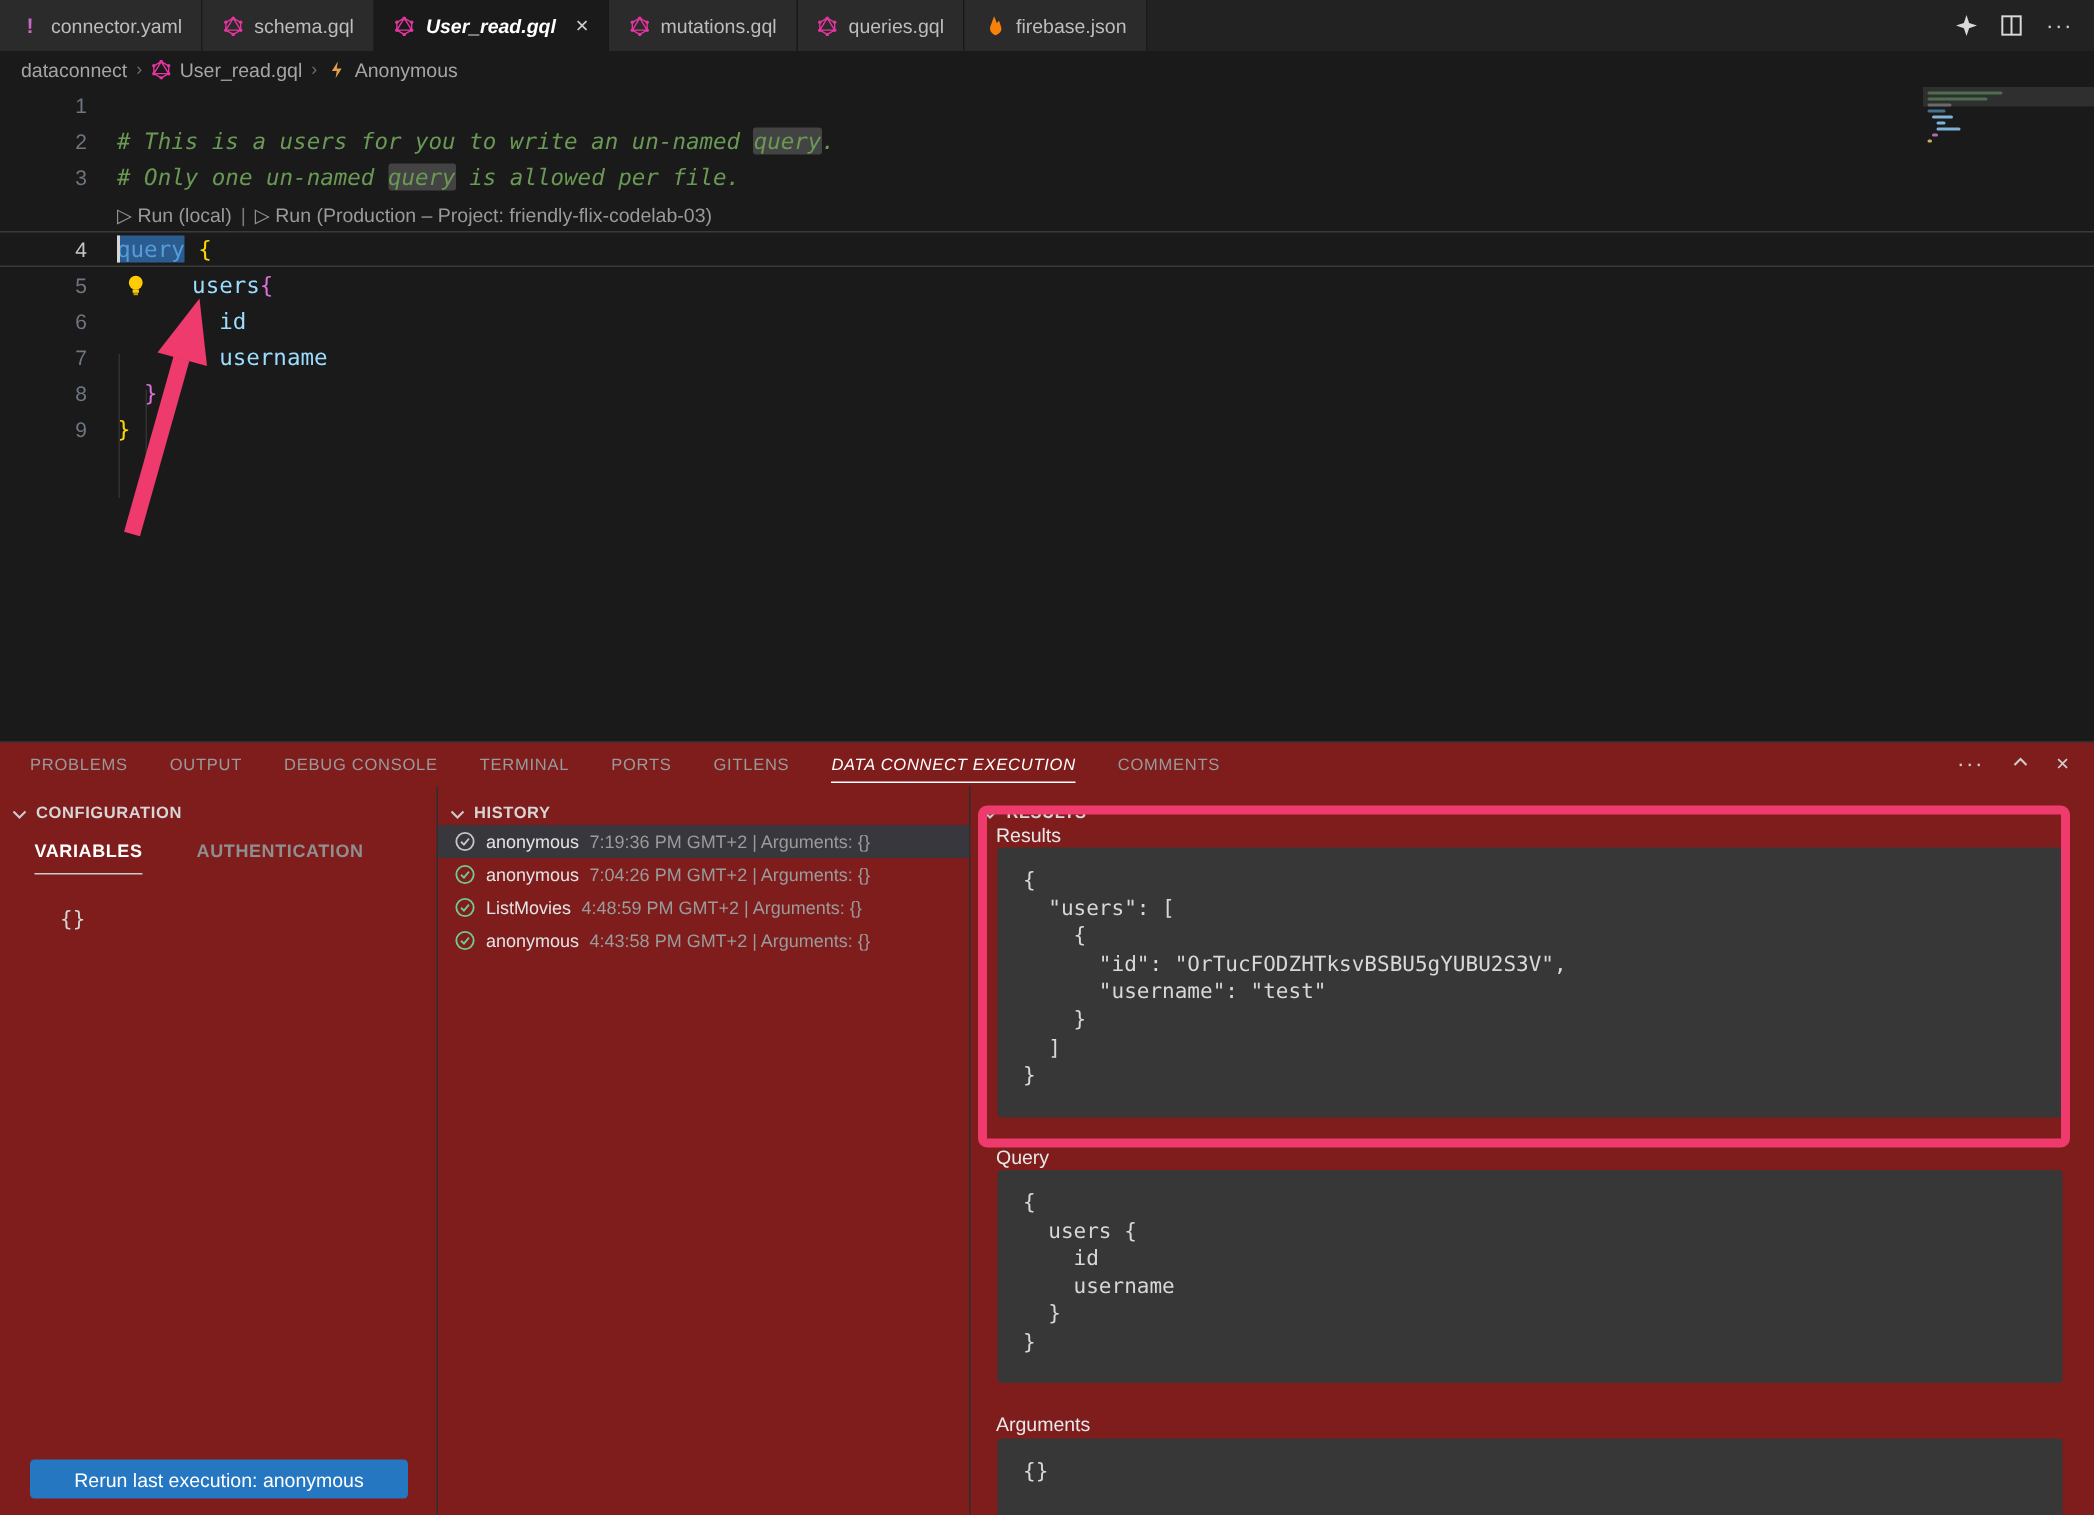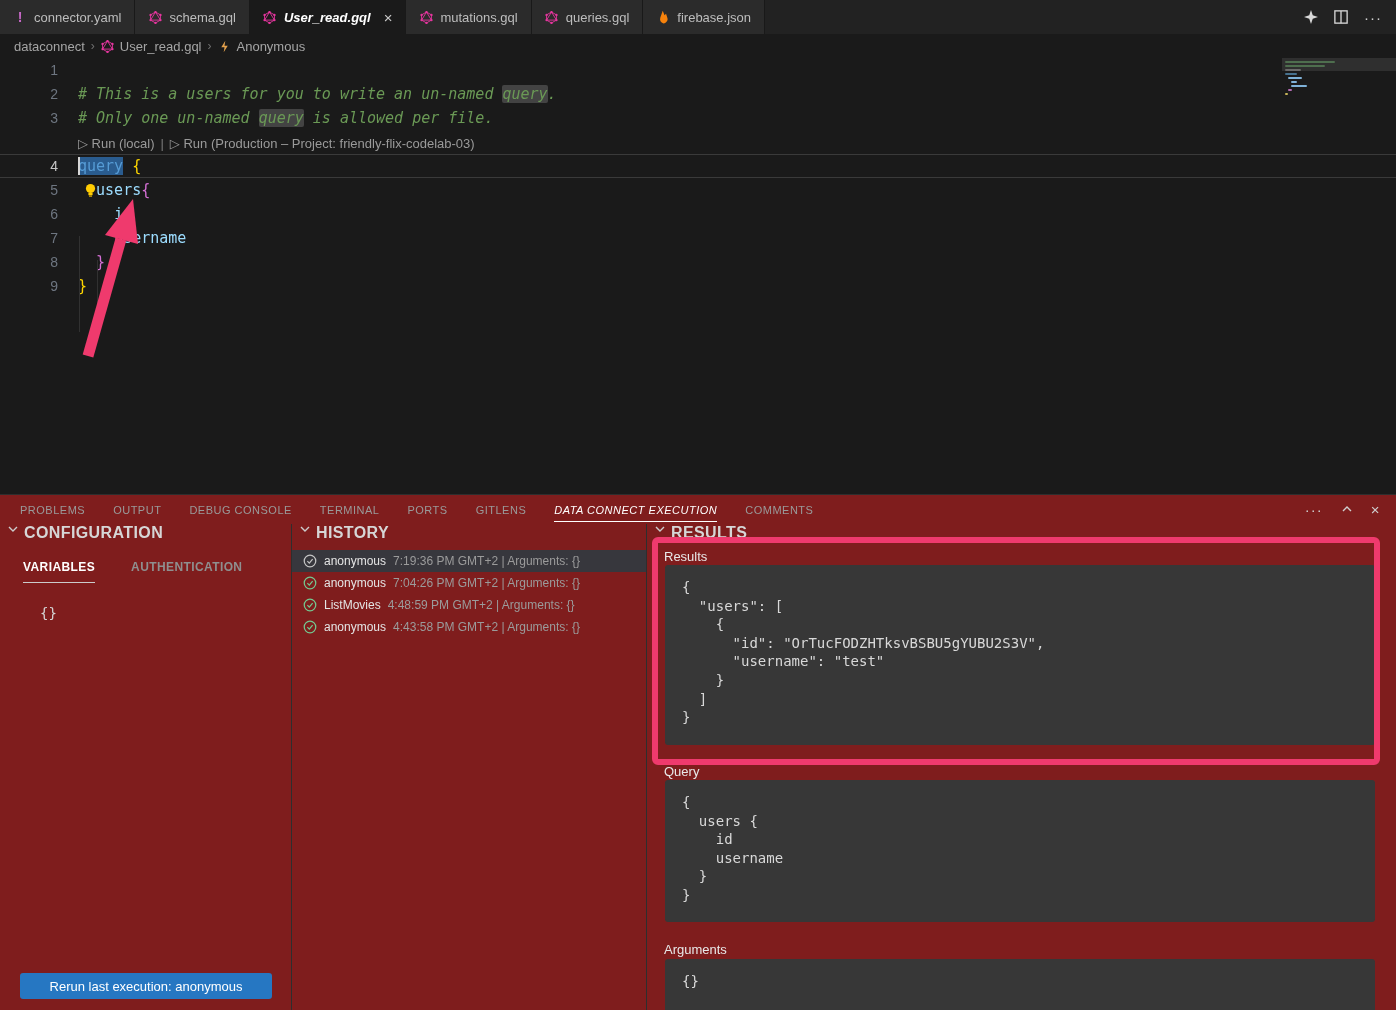--- a/index.html
+++ b/index.html
@@ -36,21 +36,21 @@
   .row.current { box-shadow: inset 0 1px 0 #3a3a3a, inset 0 -1px 0 #3a3a3a; }
   .row.current .gutter { color:#c6c6c6; }
   .codelens-row { height:24px; display:flex; align-items:flex-end; padding-left:78px;
     font-size:13px; color:#9a9a9a; padding-bottom:3px; }
   .codelens-row a { color:#9a9a9a; text-decoration:none; cursor:pointer; }
   .codelens-row .clsep { margin:0 6px; color:#7a7a7a; }
   .tk-comment { color:#6a9955; font-style:italic; }
   .tk-hl { background:rgba(118,118,118,.45); border-radius:2px; }
   .tk-kw { color:#569cd6; }
   .tk-sel { background:#2a5c8f; }
-  .tk-ident { color:#9cdcfe; }
+  .tk-ident { color:#9cdcfe;margin-left:32px; }
   .tk-brace-y { color:#ffd700; }
   .tk-brace-p { color:#d670d6; }
   .tk-plain { color:#d4d4d4; }
   .cursor { position:absolute; left:78px; top:3px; width:2px; height:18px; background:#d7d7d7; }
   .guide { position:absolute; width:1px; background:#313131; }
   .bulb { position:absolute; left:84px; width:13px; height:15px; top:5px; }
 
   
   .minimap { position:absolute; top:0; right:0; width:114px; height:110px; }
   .mm-slider { position:absolute; top:0; left:0; right:0; height:13px; background:rgba(121,121,121,.22); }
@@ -65,22 +65,22 @@
   .panel-tabs { height:29px; display:flex; align-items:center; padding-left:20px; gap:28px;
     font-size:11px; letter-spacing:.5px; color:#9a9a9a; }
   .panel-tab { cursor:pointer; padding:6px 0 5px; border-bottom:1.5px solid transparent; white-space:nowrap; }
   .panel-tab.active { color:#ffffff; border-bottom-color:#ffffff;font-style:italic; }
   .panel-actions { margin-left:auto; display:flex; align-items:center; gap:18px; padding-right:16px; color:#cfcfcf; }
   .panel-cols { position:absolute; top:29px; left:0; right:0; bottom:0; display:flex; }
   .pcol { position:relative; overflow:hidden; }
   .pcol-config { width:292px; border-right:1px solid #2e2e2e; }
   .pcol-history { width:355px; border-right:1px solid #2e2e2e; }
   .pcol-results { flex:1; }
-  .sec-head { height:24px; display:flex; align-items:flex-start; gap:6px; padding-left:8px;
-    font-size:16px; font-weight:bold; letter-spacing:.4px; color:#d6d6d6; }
+  .sec-head { height:24px; display:flex; align-items:flex-end; gap:6px; padding-left:8px;
+    font-size:11px; font-weight:bold; letter-spacing:.4px; color:#d6d6d6; }
   .sec-head svg { flex:0 0 auto; }
 
   
   .cfg-tabs { display:flex; gap:36px; padding:12px 0 0 23px; font-size:12px;
     letter-spacing:.4px; color:#8f8f8f; font-weight:bold; }
   .cfg-tab { padding-bottom:8px; border-bottom:1px solid transparent; cursor:pointer; }
   .cfg-tab.active { color:#ffffff; border-bottom-color:#cccccc; }
   .cfg-vars { padding:22px 0 0 40px; font-family:"DejaVu Sans Mono", monospace;
     font-size:14px; color:#d4d4d4; }
   .rerun-btn { position:absolute; left:20px; bottom:11px; width:252px; height:26px;

